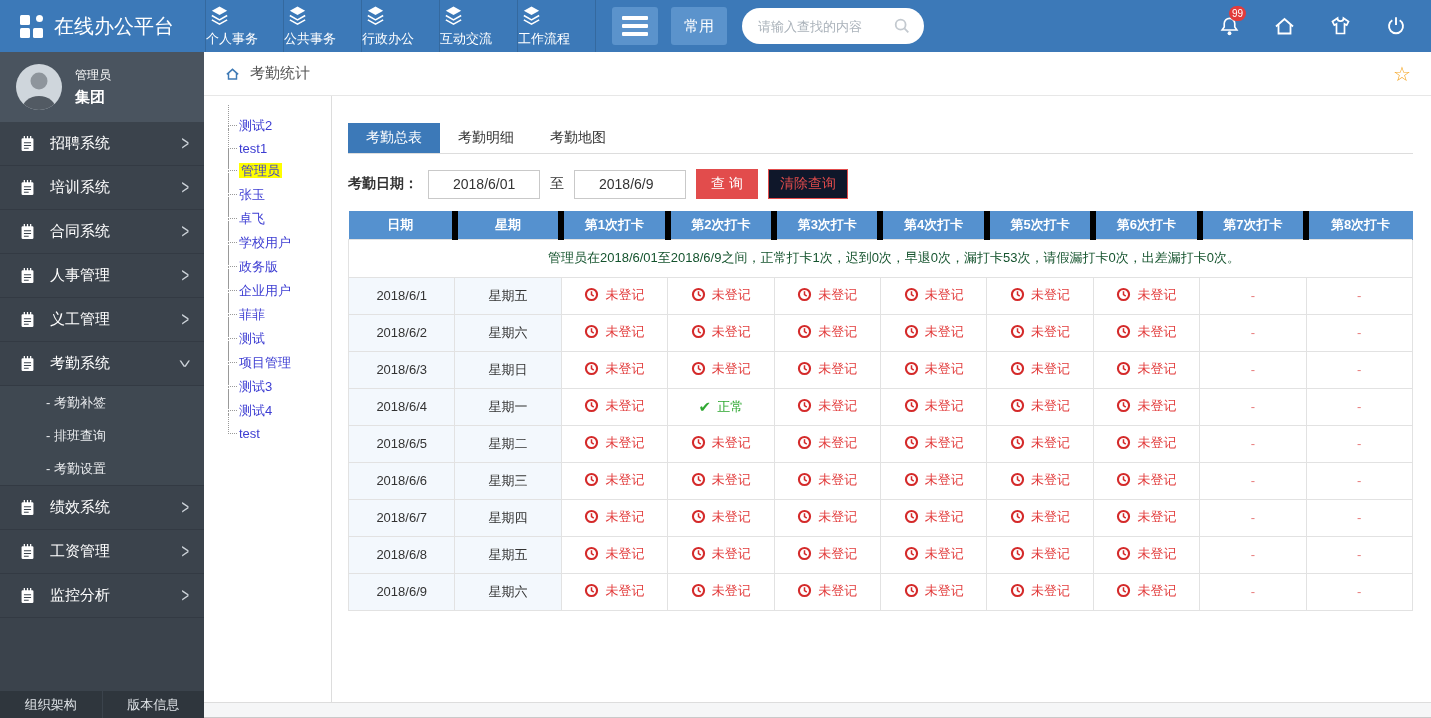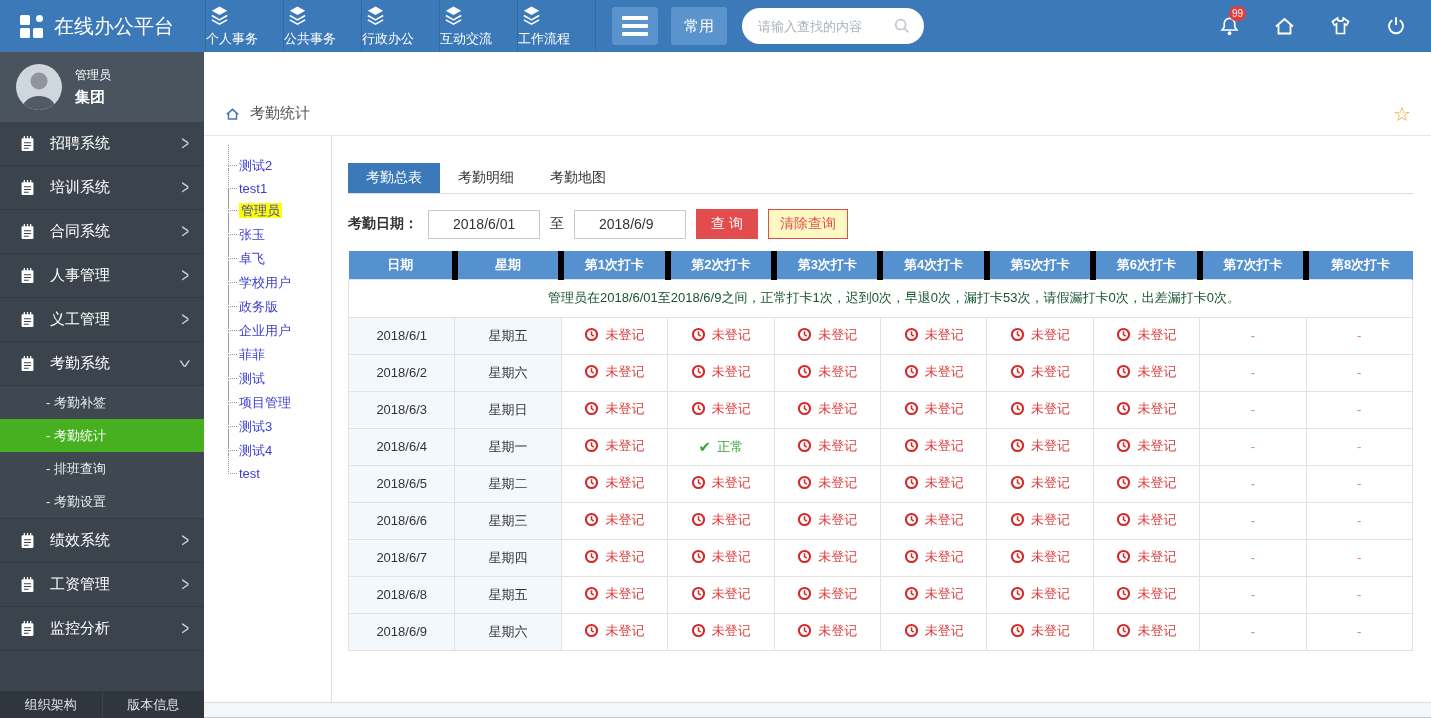--- a/index.html
+++ b/index.html
@@ -36,41 +36,41 @@
   .menu-item{height:44px;display:flex;align-items:center;gap:13px;padding:0 15px 0 18px;border-bottom:1px solid #333a43;color:#fff;font-size:15px;cursor:pointer;}
   .menu-item .arrow{margin-left:auto;color:#cdd3d9;font-size:13px;transform:scaleY(1.5);}
   .menu-item .arrow.down{transform:rotate(90deg) scaleY(1.5);}
   .submenu{border-bottom:1px solid #333a43;background:#3f4851;}
   .sub-item{height:33px;display:flex;align-items:center;padding-left:46px;color:#e9ebee;font-size:13px;cursor:pointer;}
   .sub-item.active{background:#47b021;color:#fff;}
   .side-footer{position:absolute;bottom:0;left:0;width:100%;display:flex;gap:1px;background:#3b434c;}
   .side-footer button{flex:1;height:27px;background:#2f363d;color:#e0e4e8;border:none;font-size:13px;cursor:pointer;}
 
   
-  .main{position:absolute;top:52px;left:204px;right:0;bottom:0;background:#fff;margin-top:40px;}
+  .main{position:absolute;top:52px;left:204px;right:0;bottom:0;background:#fff;}
   .breadcrumb-bar{height:44px;display:flex;align-items:center;padding:0 20px;border-bottom:1px solid #e7e7e7;}
   .bc-title{font-size:15px;color:#555;margin-left:9px;}
   .star{margin-left:auto;color:#f5a623;font-size:20px;cursor:pointer;line-height:1;}
   .content{display:flex;height:calc(100% - 60px);}
   .tree-panel{width:128px;border-right:1px solid #ddd;padding:18px 0 0 16px;}
   ul.tree{list-style:none;margin:0;padding:0 0 0 10px;}
   .tree li{position:relative;padding:3px 0 3px 9px;font-size:13px;color:#3c3cd2;cursor:pointer;white-space:nowrap;}
   .tree li::before{content:'';position:absolute;left:-2px;top:-9px;bottom:50%;width:8px;border-left:1px dotted #999;border-bottom:1px dotted #999;}
   .tree li:not(:last-child)::after{content:'';position:absolute;left:-2px;top:50%;bottom:-9px;border-left:1px dotted #999;}
   .tree .hl{background:#ffff00;padding:0 2px;}
   .panel{flex:1;padding:27px 18px 0 16px;}
   .tabs{display:flex;border-bottom:1px solid #ddd;}
   .tab{min-width:92px;height:30px;display:flex;align-items:center;justify-content:center;padding:0 12px;font-size:14px;color:#333;cursor:pointer;}
   .tab.active{background:#3c79b8;color:#fff;}
   .filter-row{display:flex;align-items:center;gap:10px;margin:15px 0 12px;}
   .filter-label{font-size:14px;color:#333;font-weight:bold;}
   .date-input{width:112px;height:29px;border:1px solid #c9c9c9;padding:0 24px;font-size:14px;color:#333;}
   .to-label{font-size:14px;color:#333;}
   .btn-search{width:62px;height:30px;background:#e24c4c;color:#fff;border:none;font-size:14px;cursor:pointer;}
-  .btn-clear{height:30px;padding:0 11px;background:#fef9c3;border:1px solid #e24c4c;color:#e24c4c;font-size:14px;cursor:pointer;}
+  .btn-clear{height:30px;padding:0 11px;background:#0f172a;border:1px solid #e24c4c;color:#e24c4c;font-size:14px;cursor:pointer;}
   table{width:100%;border-collapse:collapse;table-layout:fixed;}
   thead th{background:#5591cf;color:#fff;font-size:13px;font-weight:bold;height:28px;border-right:6px solid #000000;}
   thead th:last-child{border-right:1px solid #5591cf;}
   tbody td{border:1px solid #e2e2e2;height:37px;text-align:center;font-size:13px;color:#333;}
   td.shade{background:#f3f8fd;}
   tr.summary td{color:#14532d;height:38px;font-size:13px;padding-left:28px;}
   .st{display:inline-flex;align-items:center;gap:6px;color:#e23c3c;}
   .st .check{color:#2fa832;font-size:15px;font-weight:bold;}
   .st.ok{color:#2fa832;}
   td.dash{color:#e87c7c;}
@@ -239,23 +239,20 @@
             <rect x="4.5" y="5.5" width="15" height="16" rx="1.5" fill="#fff"></rect>
             <path d="M8 2.5 V7 M12 2.5 V7 M16 2.5 V7" stroke="#fff" stroke-width="1.6"></path>
             <path d="M7.5 11 H16.5 M7.5 14.5 H16.5 M7.5 18 H13.5" stroke="#3b434c" stroke-width="1.4"></path>
           </svg>
           <span class="menu-label">考勤系统</span>
           <span class="arrow down">&gt;</span>
         </div>
         <div class="submenu">
           <div class="sub-item ">
             <span>- 考勤补签</span>
-          </div>
-          <div class="sub-item active">
-            <span>- 考勤统计</span>
           </div>
           <div class="sub-item ">
             <span>- 排班查询</span>
           </div>
           <div class="sub-item ">
             <span>- 考勤设置</span>
           </div>
         </div>
         <div class="menu-item">
           <svg width="19" height="19" viewBox="0 0 24 24">

